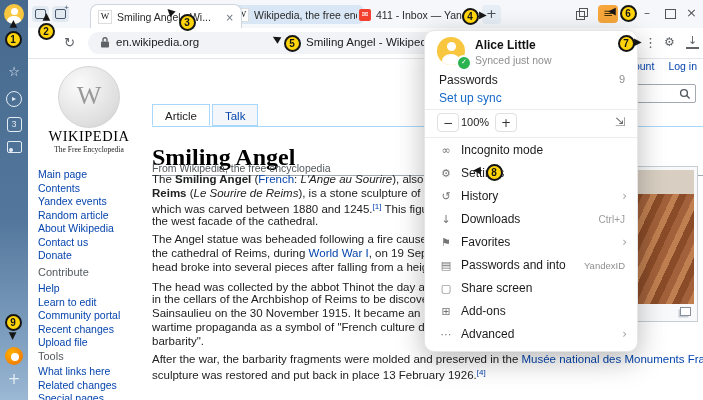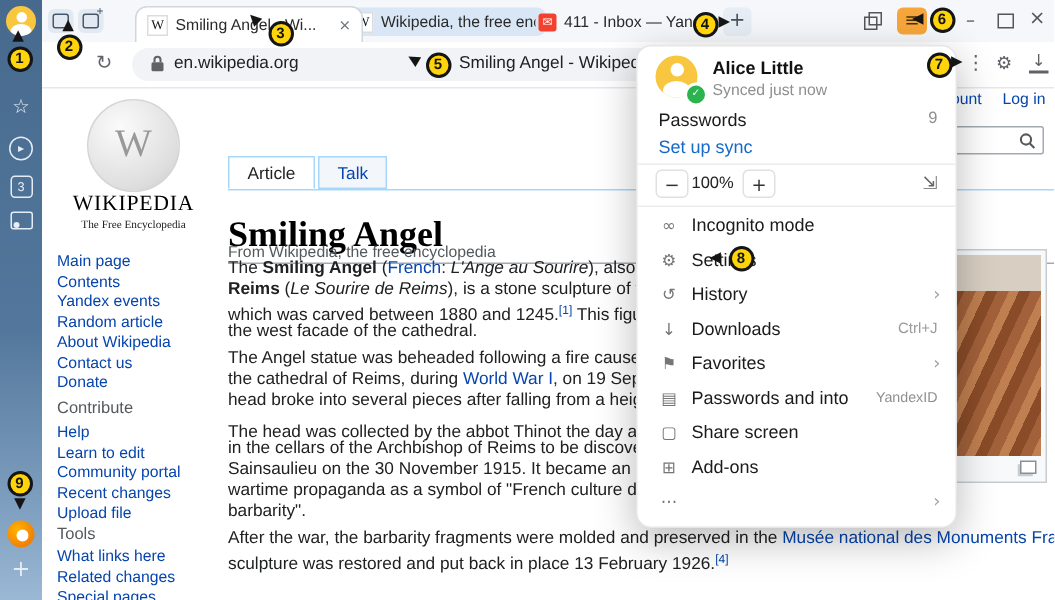--- a/index.html
+++ b/index.html
@@ -289,20 +289,21 @@
         <div class="m-row" style="top: 246px;">
           <span class="m-ico ico">▢</span>
           <span class="m-label">Share screen</span>
         </div>
         <div class="m-row" style="top: 269px;">
           <span class="m-ico ico">⊞</span>
           <span class="m-label">Add-ons</span>
         </div>
         <div class="m-row" style="top: 292px;">
           <span class="m-ico ico">⋯</span>
+          <span class="m-label">Advanced</span>
           <span class="m-chev ico">›</span>
         </div>
       </div>
   </div>
 
 <div class="ann-arrow ico" style="left: 9px; top: 19px; transform: rotate(-90deg);">▶</div>
     <div class="ann" style="left: 4.5px; top: 30.5px;">1</div>
     <div class="ann-arrow ico" style="left: 42px; top: 12px; transform: rotate(-90deg);">▶</div>
     <div class="ann" style="left: 37.5px; top: 22.5px;">2</div>
     <div class="ann-arrow ico" style="left: 166px; top: 7px; transform: rotate(-135deg);">▶</div>

